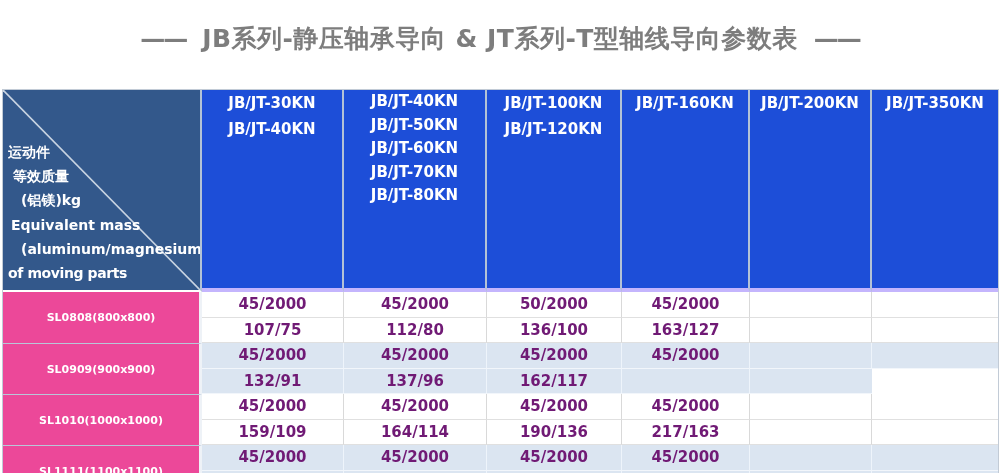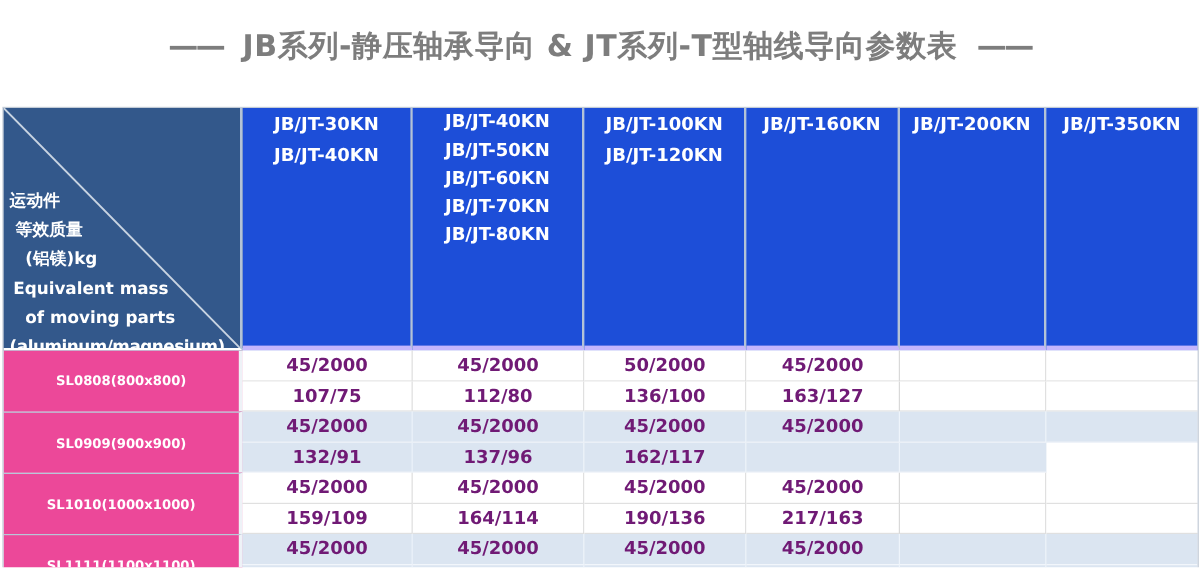--- a/index.html
+++ b/index.html
@@ -33,21 +33,21 @@
 
   
   .corner { position:relative; background:#33588b;
             border-right:2px solid #b3c2d6; border-bottom:2px solid #ffffff; }
   .corner svg.diag { position:absolute; left:0; top:0; width:100%; height:100%; }
   .corner svg.diag line { stroke:#c9d4e2; stroke-width:1.6; }
   .corner-tr { position:absolute; top:27px; right:4px; text-align:right;
                color:#fff; font-weight:bold; font-size:14.5px; line-height:27px; }
   .corner-tr div { white-space:nowrap; }
   .corner-tr div:nth-child(3) { padding-right:16px; }
-  .corner-bl { position:absolute; top:66px; left:5px; text-align:left;
+  .corner-bl { position:absolute; top:50px; left:5px; text-align:left;
                color:#fff; font-weight:bold; font-size:14px; line-height:24.2px; }
   .corner-bl div { white-space:nowrap; }
   .corner-bl div:nth-child(2) { padding-left:5px; }
   .corner-bl div:nth-child(3) { padding-left:13px; }
   .corner-bl div:nth-child(4) { padding-left:3px; }
   .corner-bl div:nth-child(5) { padding-left:13px; }
   .corner-bl div:nth-child(6) { letter-spacing:-0.4px; }
 
   
   .lcell { grid-column:1; grid-row:span 2; background:#ec4899; color:#fff;
@@ -79,22 +79,22 @@
 
     <div class="cell corner">
       <svg class="diag" viewBox="0 0 199 202" preserveAspectRatio="none">
         <line x1="0" y1="0" x2="199" y2="202"></line>
       </svg>
       <div class="corner-bl">
         <div>运动件</div>
         <div>等效质量</div>
         <div>(铝镁)kg</div>
         <div>Equivalent mass</div>
+        <div>(aluminum/magnesium)</div>
         <div>of moving parts</div>
-        <div>(aluminum/magnesium)</div>
       </div>
     </div>
 
     <div class="cell hcell">
       <div class="hlines">
         <div>JB/JT-30KN</div>
         <div>JB/JT-40KN</div>
       </div>
     </div>
 

